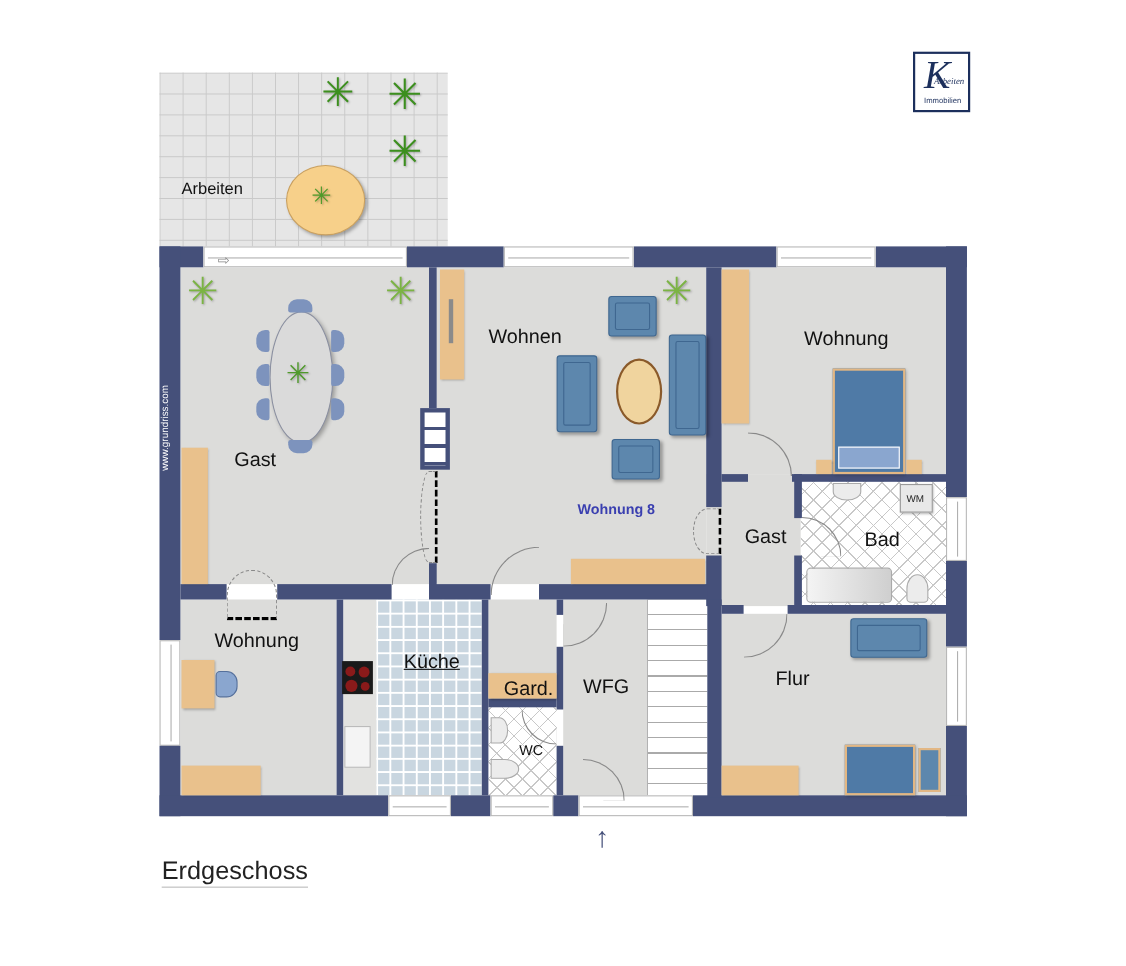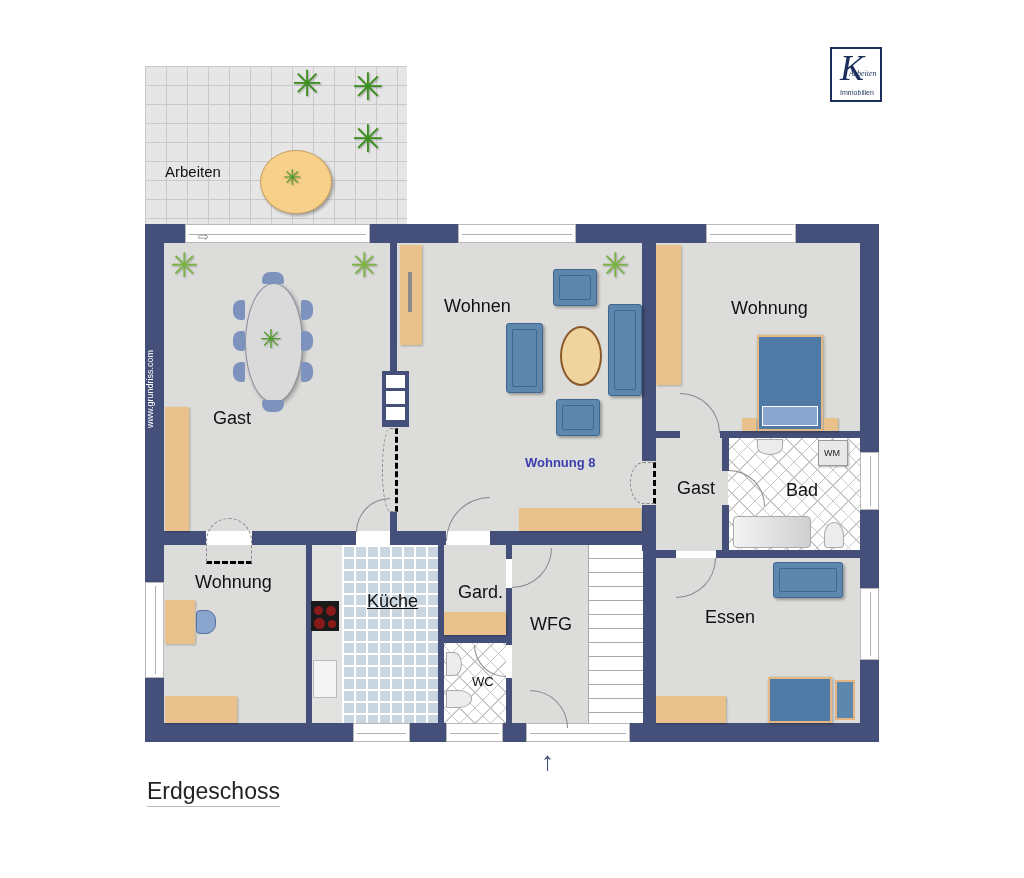--- a/index.html
+++ b/index.html
@@ -176,20 +176,20 @@
 <div class="abs" style="left:835px;top:680px;width:20px;height:40px;background:#5d87ad;border:2px solid #e2b784;box-sizing:border-box;"></div>
 
 <span class="abs" style="left:105px;top:378px;width:90px;font-size:9px;color:#ffffff;transform:rotate(-90deg);transform-origin:center;white-space:nowrap;">www.grundriss.com</span>
 <span class="label" style="left:213px;top:408px;">Gast</span>
 <span class="label" style="left:444px;top:296px;">Wohnen</span>
 <span class="label" style="left:525px;top:455px;font-size:13px;font-weight:bold;color:#3a3fb0;">Wohnung 8</span>
 <span class="label" style="left:677px;top:478px;">Gast</span>
 <span class="label" style="left:786px;top:480px;">Bad</span>
 <span class="label" style="left:195px;top:572px;">Wohnung</span>
 <span class="label" style="left:367px;top:591px;text-decoration:underline;">Küche</span>
-<span class="label" style="left:458px;top:582px;">Gard.</span>
+<span class="label" style="left:458px;top:616px;">Gard.</span>
 <span class="label" style="left:530px;top:614px;">WFG</span>
 <span class="label" style="left:472px;top:674px;font-size:13px;">WC</span>
-<span class="label" style="left:705px;top:607px;">Essen</span>
+<span class="label" style="left:705px;top:607px;">Flur</span>
 
 <span class="abs" style="left:541px;top:748px;font-size:26px;font-weight:bold;color:#45507a;line-height:1;">↑</span>
 
 <span class="abs" style="left:147px;top:778px;font-size:23px;color:#222;border-bottom:1px solid #bbb;padding-bottom:1px;">Erdgeschoss</span>
 
 </body></html>

